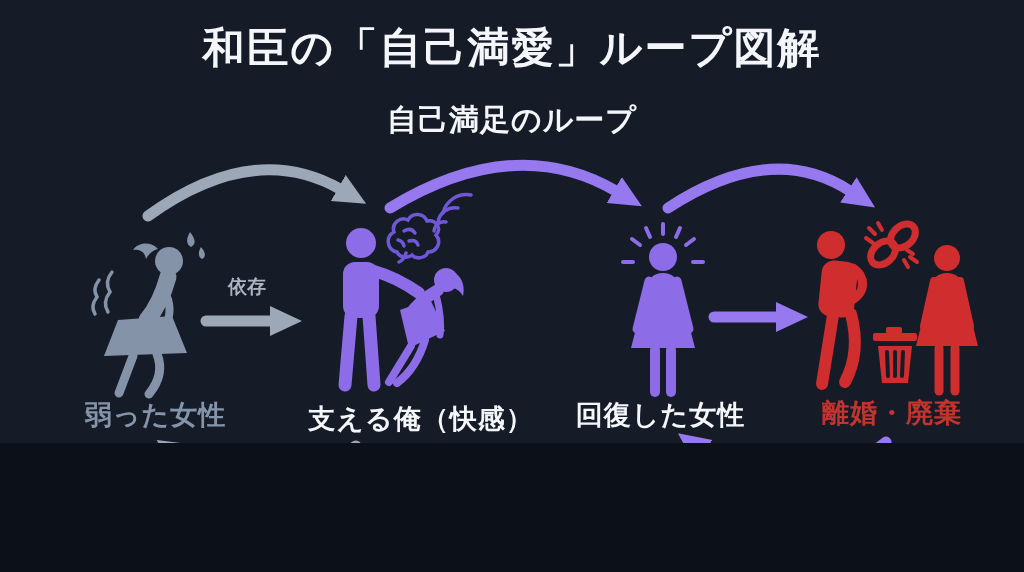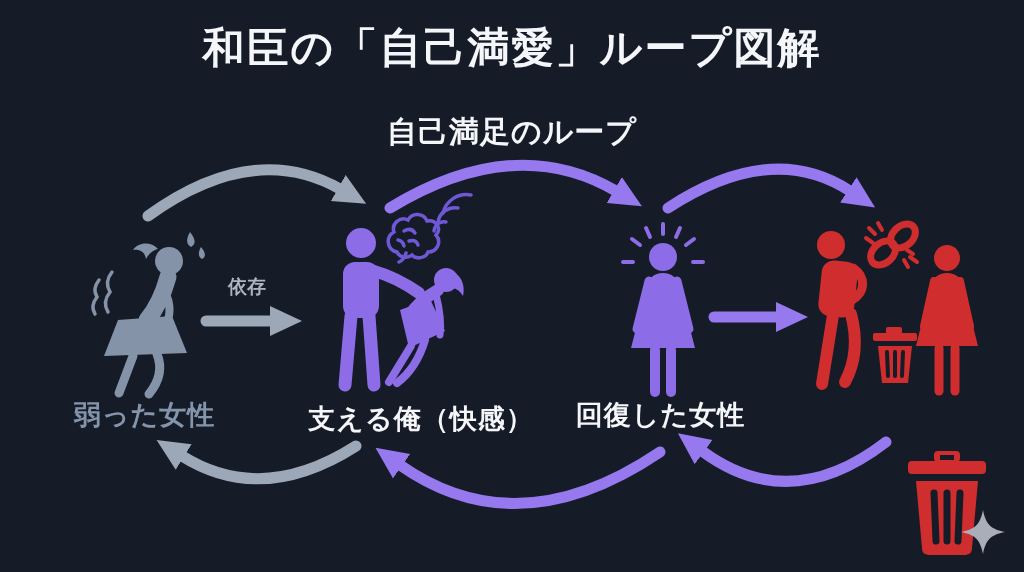--- a/index.html
+++ b/index.html
@@ -1,45 +1,45 @@
 <!DOCTYPE html>
 <html style="--c-background: #161b28; --c-white: #f4f6fa; --c-gray-arrow: #9ca8b8; --c-gray-figure: #8593a8; --c-gray-label: #8494aa; --c-muted-label: #adb5c2; --c-purple-figure: #8d6ce7; --c-purple-arrow: #9678ef; --c-purple-dark: #6f58d6; --c-red: #d02e2e; --c-red-label: #c2342e; --c-sparkle: #a9aeb8;"><head>
 <meta charset="utf-8">
 <style>
   html,body{margin:0;padding:0;background:#0c1018;}
   .canvas{
     position:relative;
-    width:1024px;height:572px;
+    width:1024px;height:443px;
     overflow:hidden;
     background:var(--c-background,#161b28);
     font-family:Liberation Sans, sans-serif;
   }
   .scene{position:absolute;left:0;top:0;width:1024px;height:572px;display:block;}
   .title{
     position:absolute;left:0;right:0;top:20px;margin:0;
     text-align:center;font-size:42px;font-weight:800;letter-spacing:2px;
     color:var(--c-white,#f4f6fa);
   }
   .subtitle{
-    position:absolute;left:0;right:0;top:100px;margin:12px;
+    position:absolute;left:0;right:0;top:100px;margin:0;
     text-align:center;font-size:30px;font-weight:800;letter-spacing:1px;
     color:var(--c-white,#f4f6fa);
   }
   .edge-label{
     position:absolute;width:120px;text-align:center;
     font-size:19px;font-weight:800;color:var(--c-muted-label,#adb5c2);
   }
   .edge-label.dep{left:187px;top:274px;}
   .edge-label.sat{left:700px;top:280px;}
   .node-label{
     position:absolute;text-align:center;
     font-size:27px;font-weight:800;letter-spacing:1px;
     color:var(--c-white,#f4f6fa);
   }
-  .node-label.l1{left:52px;top:397px;width:185px;color:var(--c-gray-label,#8494aa);text-align:center;}
+  .node-label.l1{left:63px;top:397px;width:185px;color:var(--c-gray-label,#8494aa);text-align:center;}
   .node-label.l2{left:297px;top:401px;width:248px;}
   .node-label.l3{left:568px;top:397px;width:185px;}
   .node-label.l4{left:803px;top:395px;width:178px;color:var(--c-red-label,#c2342e);}
 </style>
 </head>
 <body>
 
 <div class="canvas">
 
   <h1 class="title">和臣の「自己満愛」ループ図解</h1>
@@ -196,14 +196,15 @@
     <g>
       <path d="M983,510 C986,525 991,529 1005,532 C991,535 986,539 983,554 C980,539 975,535 961,532 C975,529 980,525 983,510 z" fill="var(--c-sparkle,#a9aeb8)"></path>
     </g>
   </svg>
 
   <div class="edge-label dep">依存</div>
 
   <div class="node-label l1">弱った女性</div>
   <div class="node-label l2">支える俺（快感）</div>
   <div class="node-label l3">回復した女性</div>
+  <div class="node-label l4">離婚・廃棄</div>
 
 </div>
 
 </body></html>

